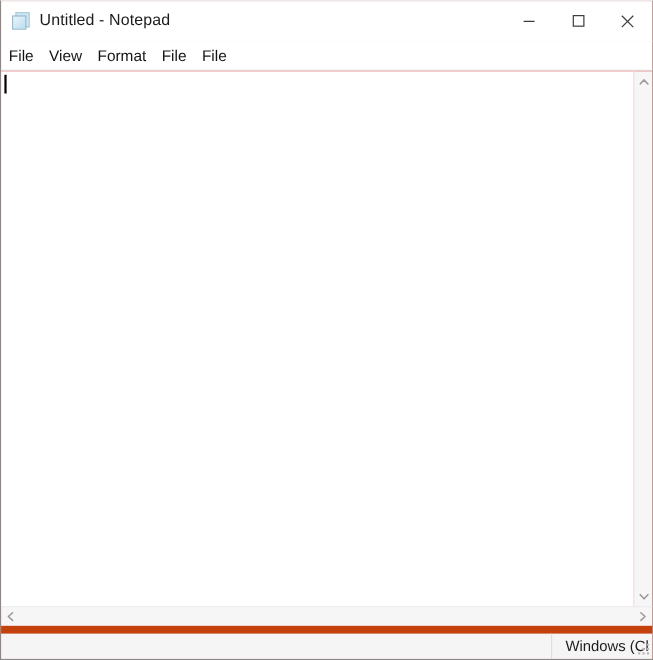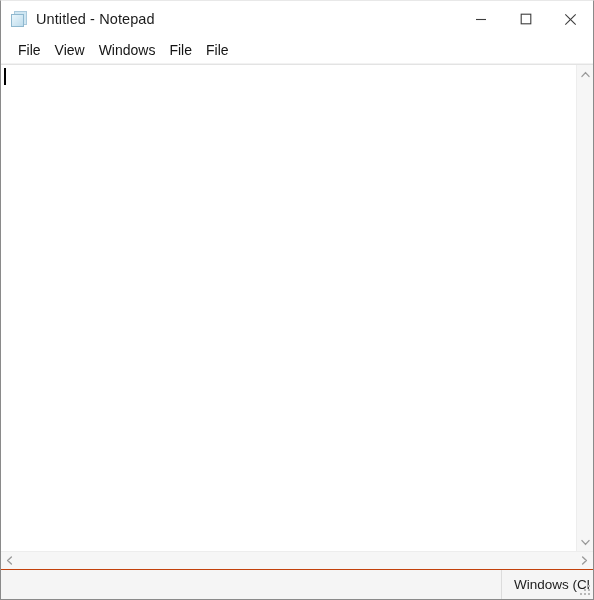--- a/index.html
+++ b/index.html
@@ -88,21 +88,21 @@
   }
   .winbtn svg { display: block; }
 
   
   #menubar {
     height: 25px;
     min-height: 25px;
     background: #ffffff;
     display: flex;
     align-items: center;
-    padding-left: 10px;
+    padding-left: 0;
     border-bottom: 1px solid #f2f2f2;
   }
   .menu-item {
     font-size: 14px;
     color: #141414;
     padding: 2px 7px 3px 7px;
     white-space: nowrap;
     line-height: 1;
   }
 
@@ -177,21 +177,21 @@
   #hscroll-track {
     flex: 1 1 auto;
     height: 18px;
   }
 
   
   #statusbar {
     height: 20px;
     min-height: 30px;
     background: #f5f5f5;
-    border-top: 1px solid #c2410c;
+    border-top: 7px solid #c2410c;
     display: flex;
     align-items: stretch;
     position: relative;
     box-sizing: border-box;
   }
   #status-spacer { flex: 1 1 auto; }
   .status-cell {
     display: flex;
     align-items: center;
     font-size: 13.5px;
@@ -242,21 +242,21 @@
           <line x1="1.3" y1="1.3" x2="11.7" y2="11.7" stroke="#3d3d3d" stroke-width="1.1"></line>
           <line x1="11.7" y1="1.3" x2="1.3" y2="11.7" stroke="#3d3d3d" stroke-width="1.1"></line>
         </svg>
       </div>
     </div>
   </div>
 
   <div id="menubar">
     <div class="menu-item">File</div>
     <div class="menu-item">View</div>
-    <div class="menu-item">Windows</div>
+    <div class="menu-item">Format</div>
     <div class="menu-item">File</div>
     <div class="menu-item">File</div>
   </div>
 
   <div id="body-row">
     <div id="editor-wrap">
       <div id="caret"></div>
       <div id="editor-text"></div>
     </div>
 

